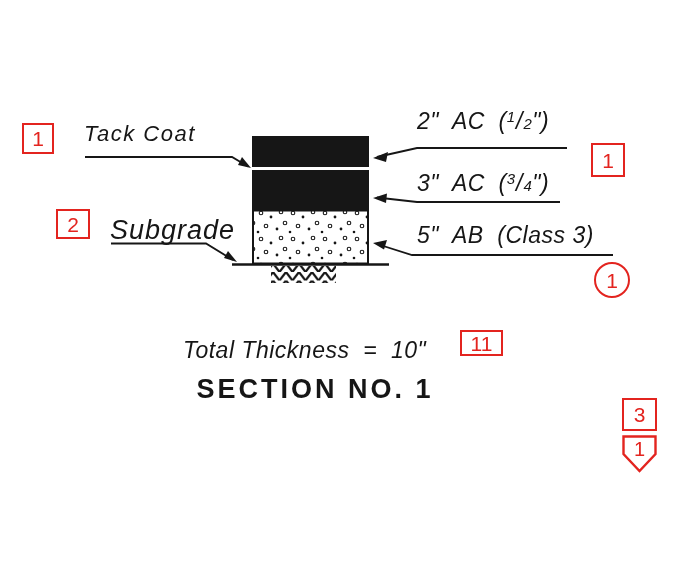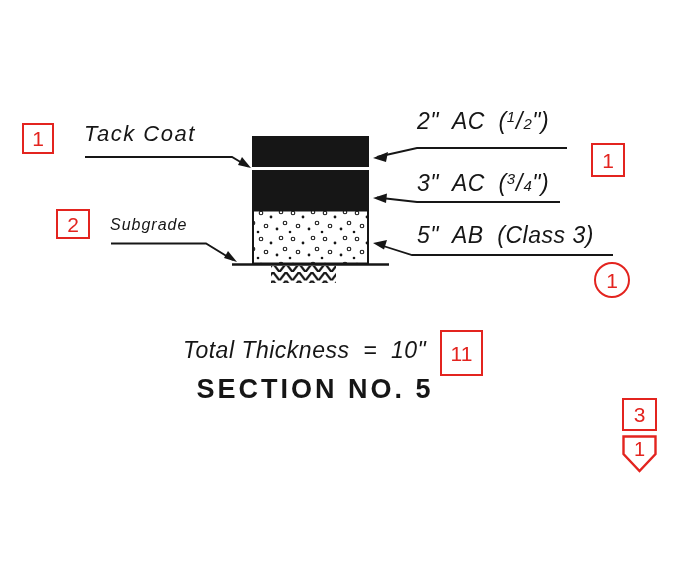--- a/index.html
+++ b/index.html
@@ -117,40 +117,40 @@
       <polygon class="ink-fill" points="373,198 387,193.5 386,203"></polygon>
     </g>
     <g>
       <polyline class="ink-line" points="613,255 412,255 377,244"></polyline>
       <polygon class="ink-fill" points="373,243 387,240 384,249.5"></polygon>
     </g>
   </svg>
 
   <div class="callout small" style="left:84px;top:122px;">Tack Coat</div>
 
-  <div class="callout" style="left:110px;top:216px;font-size:16px;letter-spacing:1px;">Subgrade</div>
+  <div class="callout" style="left:110px;top:216px;font-size:27px;letter-spacing:1px;">Subgrade</div>
 
   <div class="callout" style="left:417px;top:109px;"><span>2"  AC  (</span><span class="frac"><span class="n">1</span><span class="slash"></span><span class="d">2</span></span><span>")</span></div>
 
   <div class="callout" style="left:417px;top:171px;"><span>3"  AC  (</span><span class="frac"><span class="n">3</span><span class="slash"></span><span class="d">4</span></span><span>")</span></div>
 
   <div class="callout" style="left:417px;top:223px;">5"  AB  (Class 3)</div>
 
   <div class="note">Total Thickness  =  10"</div>
-  <div class="title-wrap t-section">SECTION NO. 5</div>
+  <div class="title-wrap t-section">SECTION NO. 1</div>
 
   <div class="refbox" style="left:22px;top:123px;width:32px;height:31px;">1</div>
 
   <div class="refbox" style="left:56px;top:209px;width:34px;height:30px;">2</div>
 
   <div class="refbox" style="left:591px;top:143px;width:34px;height:34px;">1</div>
 
   <div class="refbox refcircle" style="left:594px;top:262px;width:36px;height:36px;">1</div>
 
-  <div class="refbox" style="left:440px;top:330px;width:43px;height:46px;">11</div>
+  <div class="refbox" style="left:460px;top:330px;width:43px;height:26px;">11</div>
 
   <div class="refbox" style="left:622px;top:398px;width:35px;height:33px;">3</div>
 
   <div class="pent" style="left:622px;top:435px;width:35px;height:38px;">
     <svg width="35" height="38" viewBox="0 0 35 38">
       <polygon points="1.5,1.5 33.5,1.5 33.5,19 17.5,36 1.5,19"></polygon>
     </svg>
     <span class="pnum">1</span>
   </div>
 

